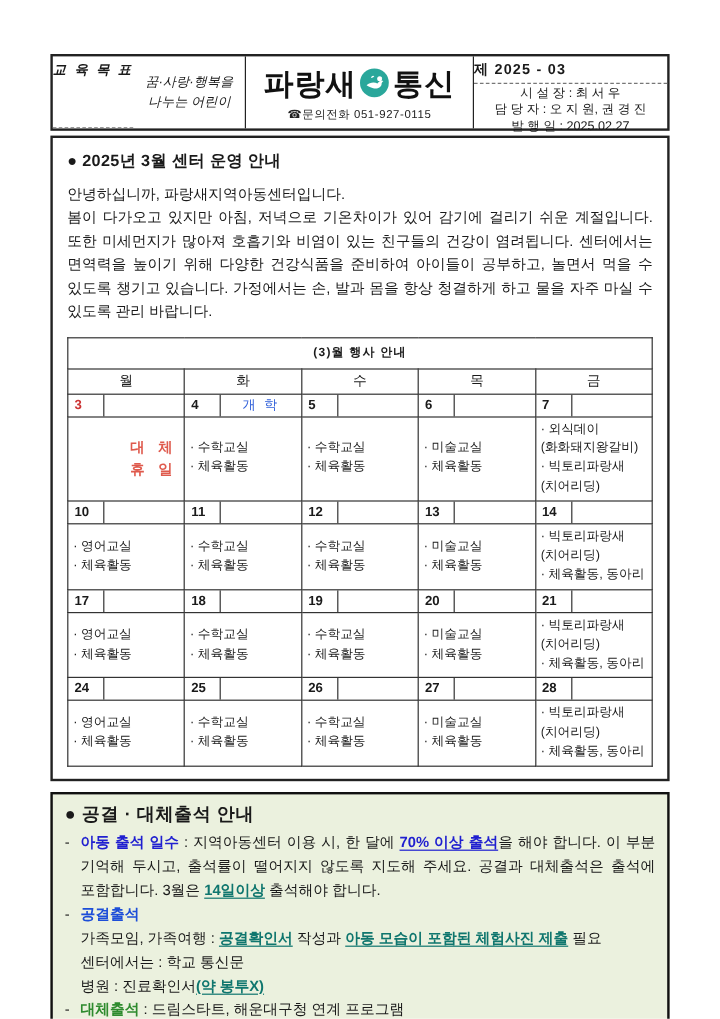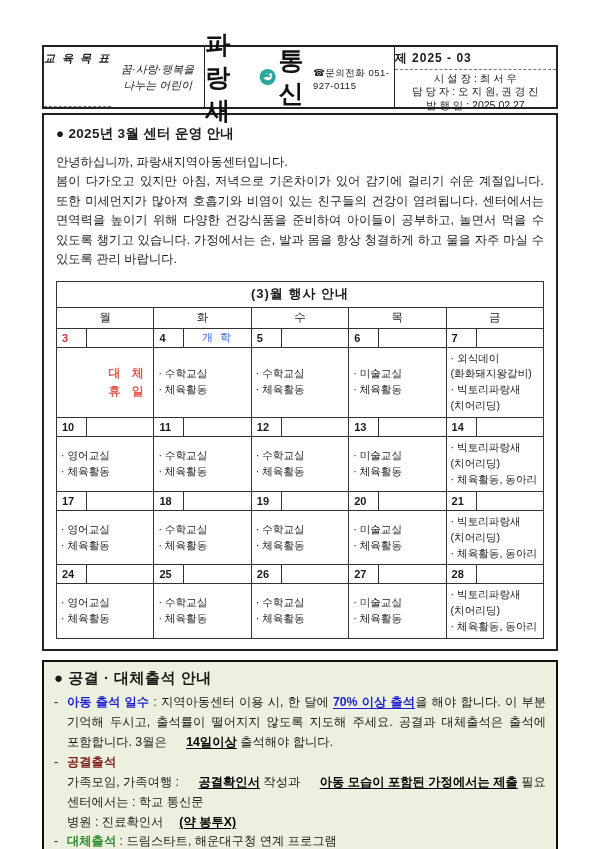--- a/index.html
+++ b/index.html
@@ -6,42 +6,42 @@
   html,body { width:600px; background:#ffffff; }
   body {
     font-family:"Liberation Sans","DejaVu Sans",sans-serif;
     color:#1a1a1a; height:849px; overflow:hidden;
   }
   .page { width:516px; margin:0 auto; padding-top:45px; }
 
   
   .hdr { width:100%; border:2px solid #222; display:flex; height:64px; background:#fff; }
   .hdr-left  { width:31.5%; border-right:1.5px solid #222; display:flex; flex-direction:row;font-style:italic; }
-  .hdr-mid   { width:37%;  border-right:1.5px solid #222; display:flex; align-items:center; justify-content:center; }
+  .hdr-mid   { width:37%;  border-right:1.5px solid #222; display:flex; flex-direction:column; align-items:center; justify-content:center; }
   .hdr-right { width:31.5%; display:flex; flex-direction:column; }
   .hdr-left .r1 { font-weight:bold; font-size:11px; text-align:center; padding:4px 0 3px; border-bottom:1px dashed #777; letter-spacing:2px; }
   .hdr-left .r2 { flex:1; display:flex; flex-direction:column; align-items:center; justify-content:center; font-size:11px; line-height:1.5; }
   .brand { display:flex; align-items:center; font-size:25px; font-weight:bold; letter-spacing:1px; color:#111; }
   .brand svg { margin:0 2px; display:block; }
   .phone { font-size:9.5px; margin-top:3px; letter-spacing:0.5px; color:#222; }
   .hdr-right .r1 { font-weight:bold; font-size:12px; padding:3px 0 2px; border-bottom:1px dashed #777; letter-spacing:1px; }
   .hdr-right .r2, .hdr-right .r3, .hdr-right .r4 { font-size:10.5px; text-align:center; line-height:1.28; }
   .hdr-right .r2 { margin-top:2px; }
   .hdr-right .r4 { padding-bottom:2px; }
 
   
   .mainbox { border:2px solid #222; margin-top:4px; padding:8px 12px 10px; min-height:482px; background:#fff; }
   .main-title { font-size:13.5px; font-weight:bold; letter-spacing:0.3px; margin:2px 0 10px; }
   .para  { font-size:12.3px; line-height:1.58; text-align:justify; word-break:keep-all; }
   .para + .para { margin-top:0; }
 
   
   table.cal { border-collapse:collapse; width:100%; margin-top:11px; table-layout:fixed; }
   .cal td { border:1px solid #333; }
-  .cal-title { text-align:center; font-weight:bold; font-size:13px; height:26px; letter-spacing:1px; }
+  .cal-title { text-align:center; font-weight:bold; font-size:10px; height:26px; letter-spacing:1px; }
   .day-h { text-align:center; font-size:11.5px; height:21px; vertical-align:middle; }
   .dcell { height:19px; padding:0; }
   .dwrap { display:flex; height:100%; align-items:center; }
   .dnum  { width:30px; border-right:1px solid #333; height:100%; display:flex; align-items:center; padding-left:5px; font-size:11px; font-weight:bold; }
   .dnote { flex:1; text-align:center; font-size:11px; font-weight:normal; letter-spacing:2px; }
   .ecell { vertical-align:middle; font-size:10.6px; line-height:1.5; padding:3px 2px 3px 4px; }
   .ecell div { white-space:nowrap; overflow:hidden; }
   .row-wk1 .ecell { height:62px; }
   .row-wk .ecell  { height:50px; }
   .holiday { text-align:center; font-weight:bold; letter-spacing:4px; color:#df5a4d; font-size:12px;padding-left:48px; }
@@ -50,22 +50,22 @@
 
   
   .notice { border:2px solid #111; background:#ebf1de; margin-top:9px; padding:7px 10px 9px; }
   .n-title { font-size:15px; font-weight:bold; letter-spacing:0.5px; margin-bottom:5px; }
   .n-item { display:flex; font-size:12.3px; line-height:1.62; }
   .n-dash { width:13px; flex:none; }
   .n-body { flex:1; text-align:justify; word-break:keep-all; }
   .n-sub  { padding-left:13px; font-size:12.3px; line-height:1.62; }
   .b-blue  { color:#1f1fd0; font-weight:bold; }
   .b-blue-u{ color:#1f1fd0; font-weight:bold; text-decoration:underline; text-underline-offset:2px; }
-  .b-red   { color:#7f1d1d; font-weight:bold; }
-  .b-red-u { color:#000000; font-weight:bold; text-decoration:underline; text-underline-offset:2px;margin-left:16px; }
+  .b-red   { color:#1d4ed8; font-weight:bold; }
+  .b-red-u { color:#0f766e; font-weight:bold; text-decoration:underline; text-underline-offset:2px; }
   .b-green { color:#2e8b2e; font-weight:bold; }
 </style>
 </head>
 <body>
 
 <div class="page">
 
   <div class="hdr">
     <div class="hdr-left">
       <div class="r1">교 육 목 표</div>
@@ -348,21 +348,21 @@
 
     <div class="n-item">
       <span class="n-dash">-</span>
       <span class="n-body"><span class="b-blue">아동 출석 일수</span><span> : 지역아동센터 이용 시, 한 달에 </span><span class="b-blue-u">70% 이상 출석</span><span>을 해야 합니다. 이 부분 기억해 두시고, 출석률이 떨어지지 않도록 지도해 주세요. 공결과 대체출석은 출석에 포함합니다. 3월은 </span><span class="b-red-u">14일이상</span><span> 출석해야 합니다.</span></span>
     </div>
 
     <div class="n-item">
       <span class="n-dash">-</span>
       <span class="n-body"><span class="b-red">공결출석</span></span>
     </div>
-    <div class="n-sub"><span>가족모임, 가족여행 : </span><span class="b-red-u">공결확인서</span><span> 작성과 </span><span class="b-red-u">아동 모습이 포함된 가정에서는 제출</span><span> 필요</span></div>
+    <div class="n-sub"><span>가족모임, 가족여행 : </span><span class="b-red-u">공결확인서</span><span> 작성과 </span><span class="b-red-u">아동 모습이 포함된 체험사진 제출</span><span> 필요</span></div>
     <div class="n-sub">센터에서는 : 학교 통신문</div>
     <div class="n-sub"><span>병원 : 진료확인서</span><span class="b-red-u">(약 봉투X)</span></div>
 
     <div class="n-item">
       <span class="n-dash">-</span>
       <span class="n-body"><span class="b-green">대체출석</span><span> : 드림스타트, 해운대구청 연계 프로그램</span></span>
     </div>
 
   </div>
 

